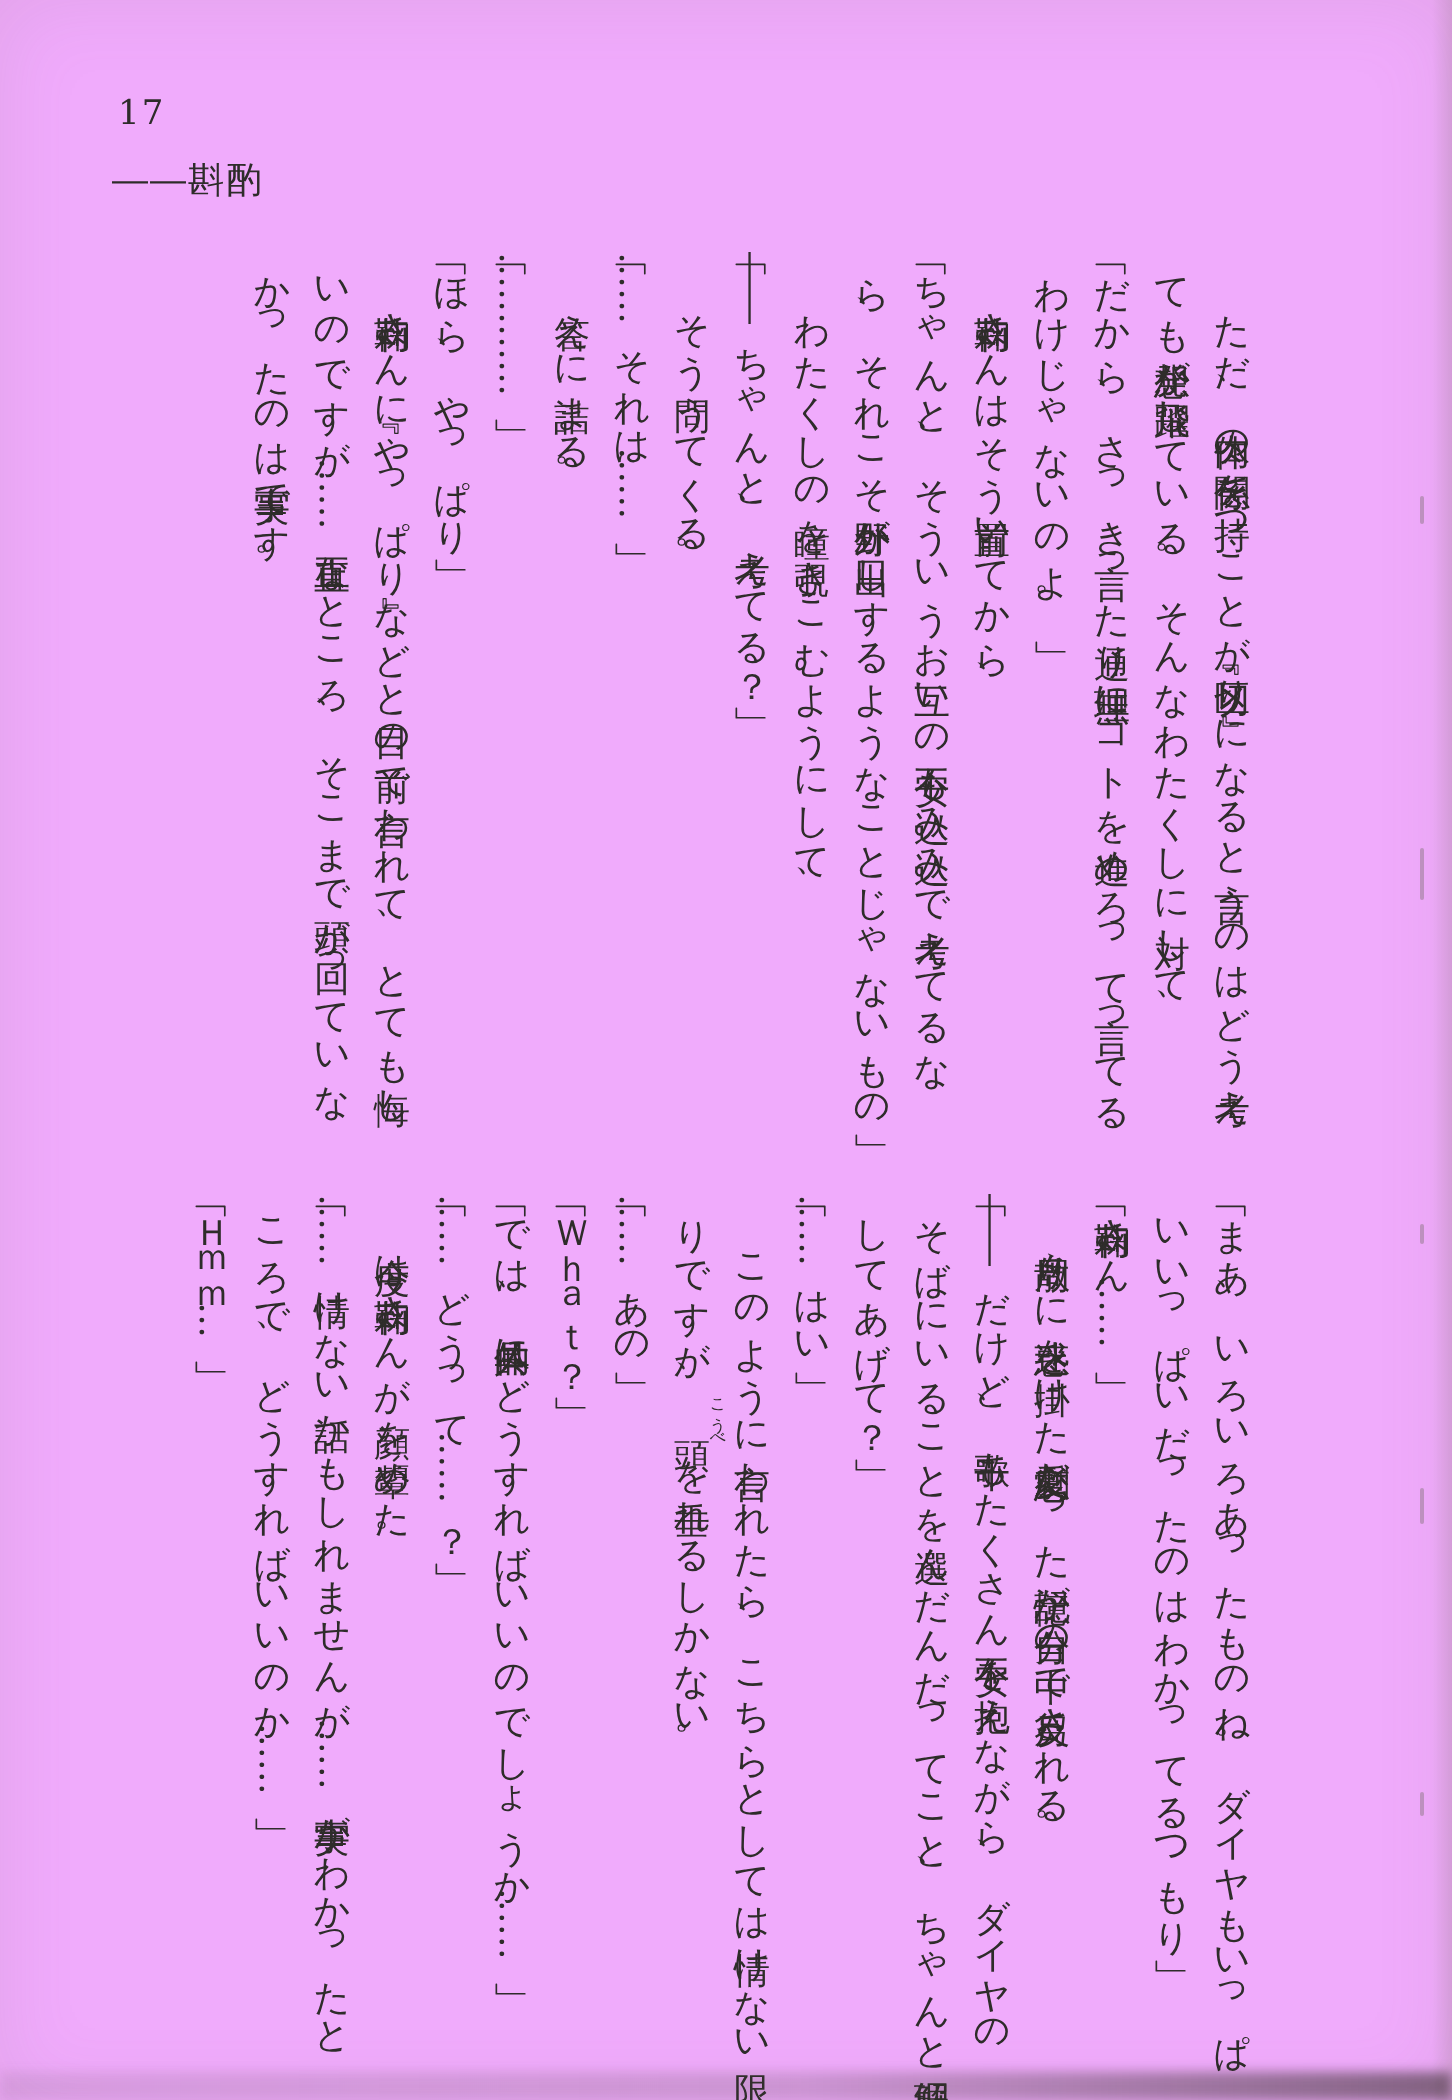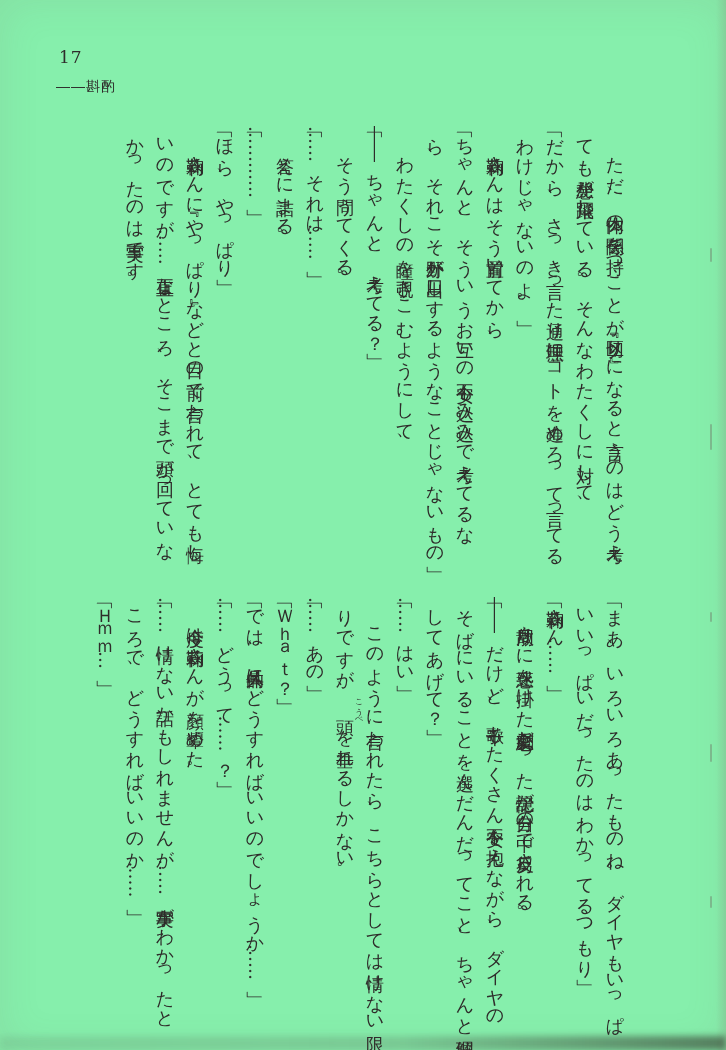--- a/index.html
+++ b/index.html
@@ -1,31 +1,31 @@
 <!DOCTYPE html>
 <html lang="ja"><head>
 <meta charset="utf-8">
 <style>
   html,body{margin:0;padding:0;}
   .page{
     position:relative;
     width:726px;height:1050px;
-    background:#86efac;
+    background:#f0abfc;
     color:#2e2c2a;
     font-family:"DejaVu Serif", serif;
     overflow:hidden;
     box-shadow:inset 0 0 40px rgba(120,110,95,0.12);
   }
   .page-number{
     position:absolute;top:47px;left:59px;
     font-size:17px;letter-spacing:1px;
   }
   .running-header{
     position:absolute;top:78px;left:56px;
-    font-size:14px;letter-spacing:1px;
+    font-size:18px;letter-spacing:1px;
   }
   .text-block{
     position:absolute;right:96px;
     writing-mode:vertical-rl;
     text-orientation:mixed;
     font-size:18px;line-height:30px;
     height:438px;letter-spacing:0;
   }
   .block-top{top:126px;}
   .block-bottom{top:597px;}

